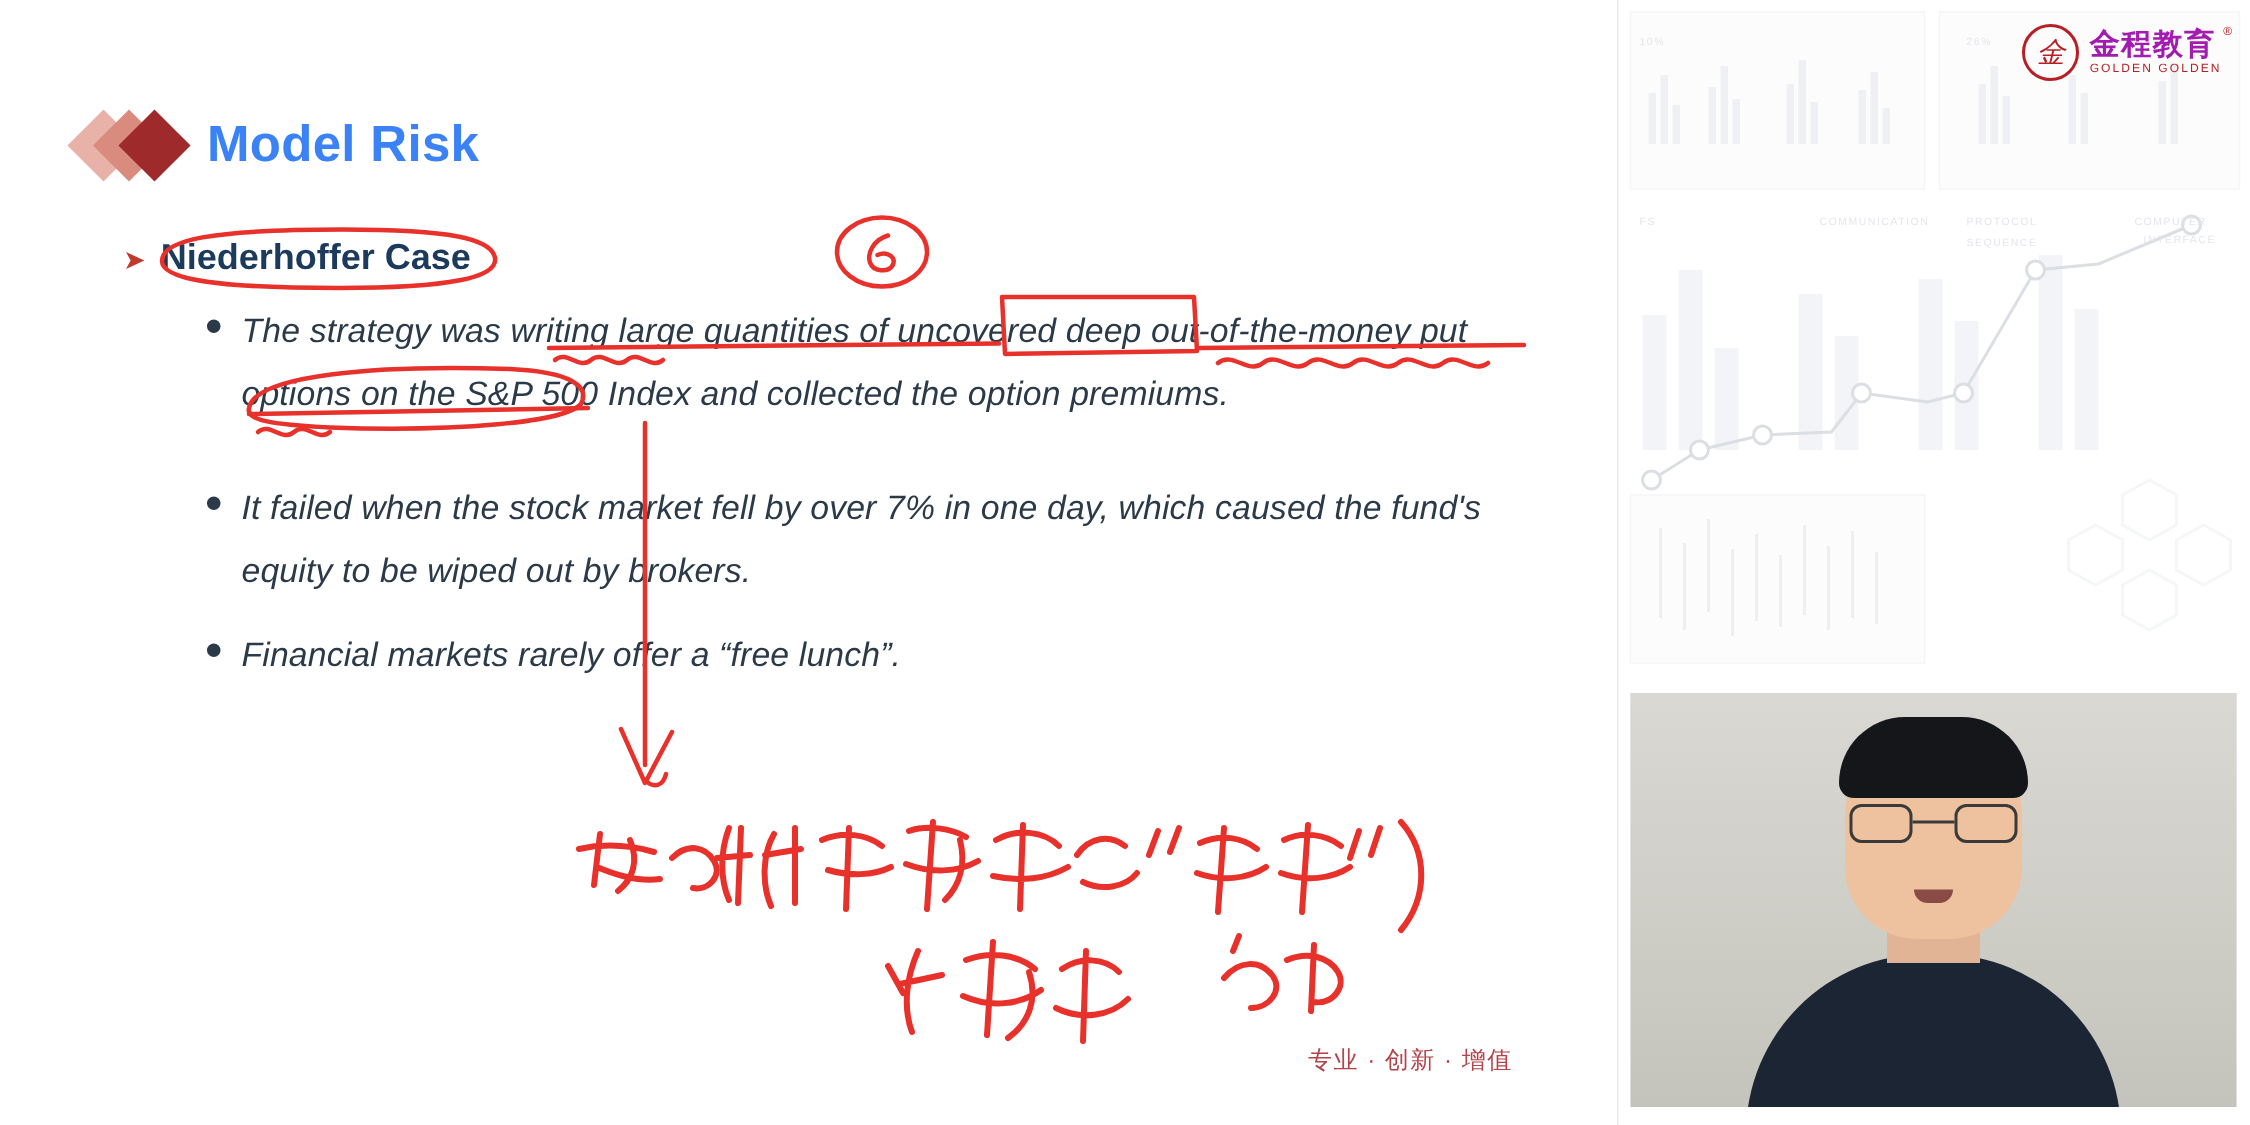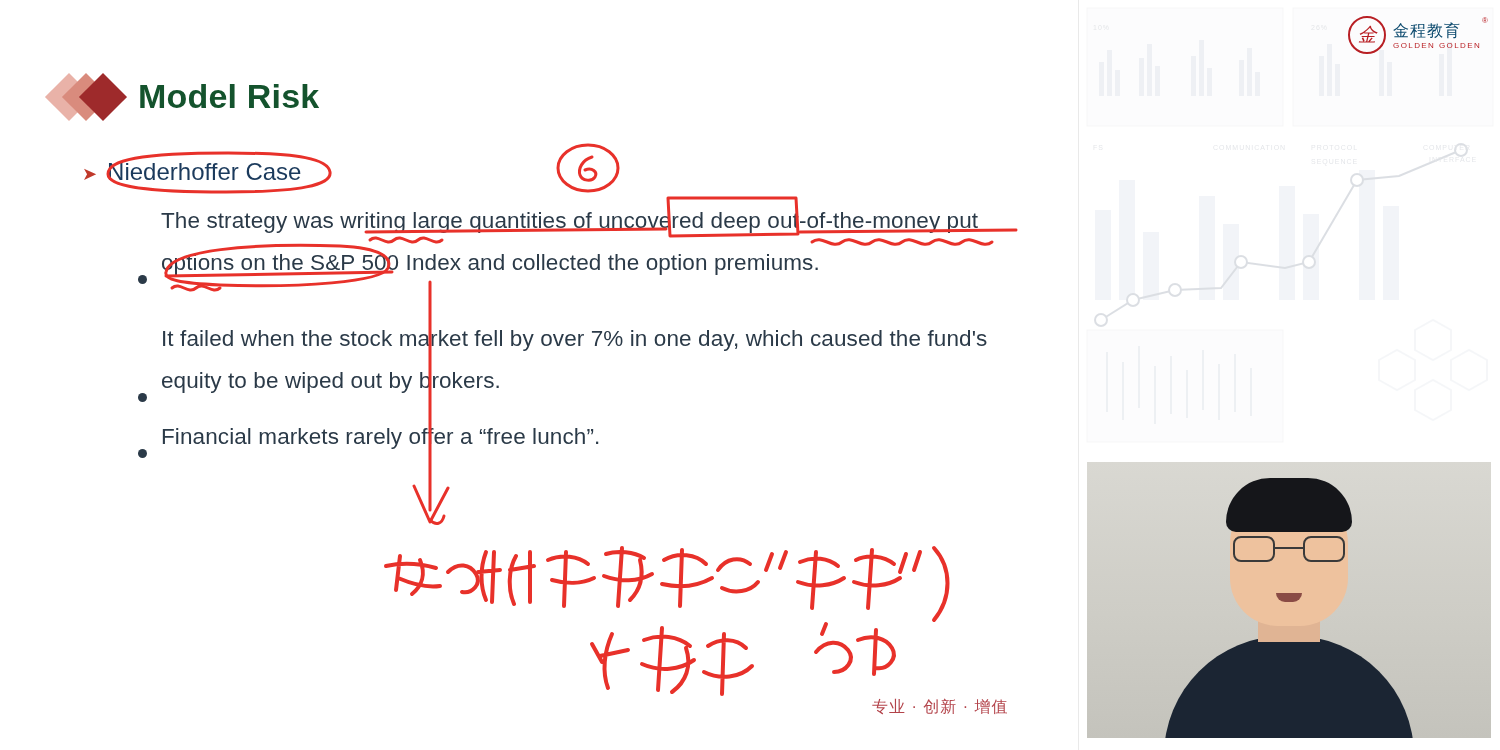--- a/index.html
+++ b/index.html
@@ -41,54 +41,55 @@
     width: 34px; height: 34px;
     transform: rotate(45deg);
     top: 8px;
   }
   .diamond.d1 { left: 0px;  background: #e9b2a8; }
   .diamond.d2 { left: 17px; background: #d98b7d; }
   .diamond.d3 { left: 34px; background: #9e2a2b; }
   #slide-title {
     font-size: 34px;
     font-weight: bold;
-    color: #14532d;
+    color: #3b82f6;
     letter-spacing: 0.2px;
     white-space: nowrap;
   }
 
   
   #level1 {
     position: absolute;
     left: 82px; top: 158px;
     display: flex; align-items: baseline;
   }
   #level1 .arrow {
     color: #c0392b;
     font-size: 18px;
     margin-right: 10px;
     line-height: 1;
   }
   #level1 .l1-text {
     font-size: 24px;
-    font-weight: normal;
+    font-weight: bold;
     color: #1b3a5c;
     white-space: nowrap;
   }
 
   
   #level2 {
     position: absolute;
     left: 138px; top: 200px;
     width: 880px;
   }
   .l2-item {
     display: flex;
-    align-items: flex-end;
+    align-items: flex-start;
     margin-bottom: 14px;
+    font-style: italic;
   }
   .l2-dot {
     flex: 0 0 auto;
     width: 9px; height: 9px;
     border-radius: 50%;
     background: #2b3a48;
     margin-top: 13px;
     margin-right: 14px;
   }
   .l2-text {
@@ -126,21 +127,21 @@
     border-radius: 50%;
     border: 2px solid #b81f24;
     color: #b81f24;
     display: flex; align-items: center; justify-content: center;
     font-size: 19px;
     font-family: "Liberation Serif", serif;
     font-style: italic;
     margin-right: 7px;
   }
   #logo .ltext .cn {
-    font-size: 16px; font-weight: normal; color: #0c4a6e;
+    font-size: 20px; font-weight: bold; color: #a21caf;
     line-height: 21px;
     letter-spacing: 1px;
   }
   #logo .ltext .en {
     font-size: 8px; color: #b81f24;
     letter-spacing: 1.4px;
   }
   #logo .reg {
     font-size: 8px; color: #b81f24;
     align-self: flex-start;

